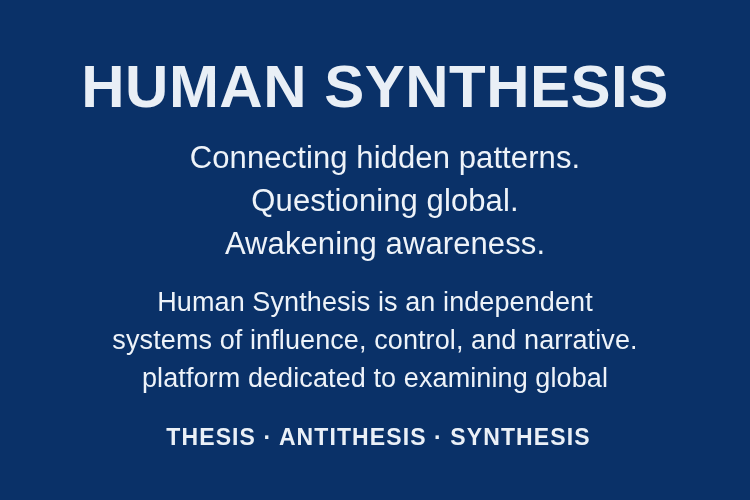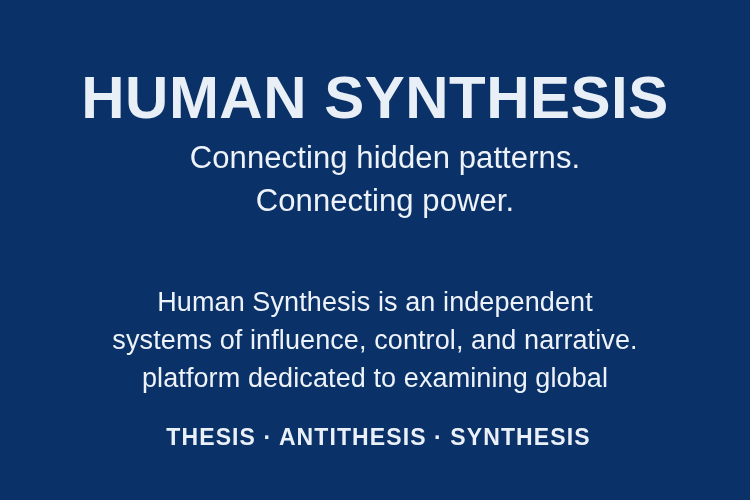--- a/index.html
+++ b/index.html
@@ -22,21 +22,21 @@
     background: #0a3168;
     display: flex;
     flex-direction: column;
     align-items: center;
     justify-content: flex-start;
     text-align: center;
     -webkit-font-smoothing: antialiased;
   }
 
   .brand-title {
-    margin: 11px;
+    margin: 0;
     padding: 0;
     font-family: "Liberation Sans", sans-serif;
     font-weight: 700;
     font-size: 60px;
     line-height: 1;
     letter-spacing: 0.5px;
     color: #e9eff6;
     position: absolute;
     top: 57px;
     left: 0;
@@ -94,21 +94,22 @@
 </style>
 </head>
 <body>
 
 <div class="poster">
 
   <h1 class="brand-title">HUMAN SYNTHESIS</h1>
 
   <div class="tagline">
     <span class="tagline-line">Connecting hidden patterns.</span>
-    <span class="tagline-line">Connecting power.</span>
+    <span class="tagline-line">Questioning global.</span>
+    <span class="tagline-line">Awakening awareness.</span>
   </div>
 
   <div class="description">
     <span class="description-line">Human Synthesis is an independent</span>
     <span class="description-line">systems of influence, control, and narrative.</span>
     <span class="description-line">platform dedicated to examining global</span>
   </div>
 
   <div class="motto">THESIS · ANTITHESIS · SYNTHESIS</div>
 

